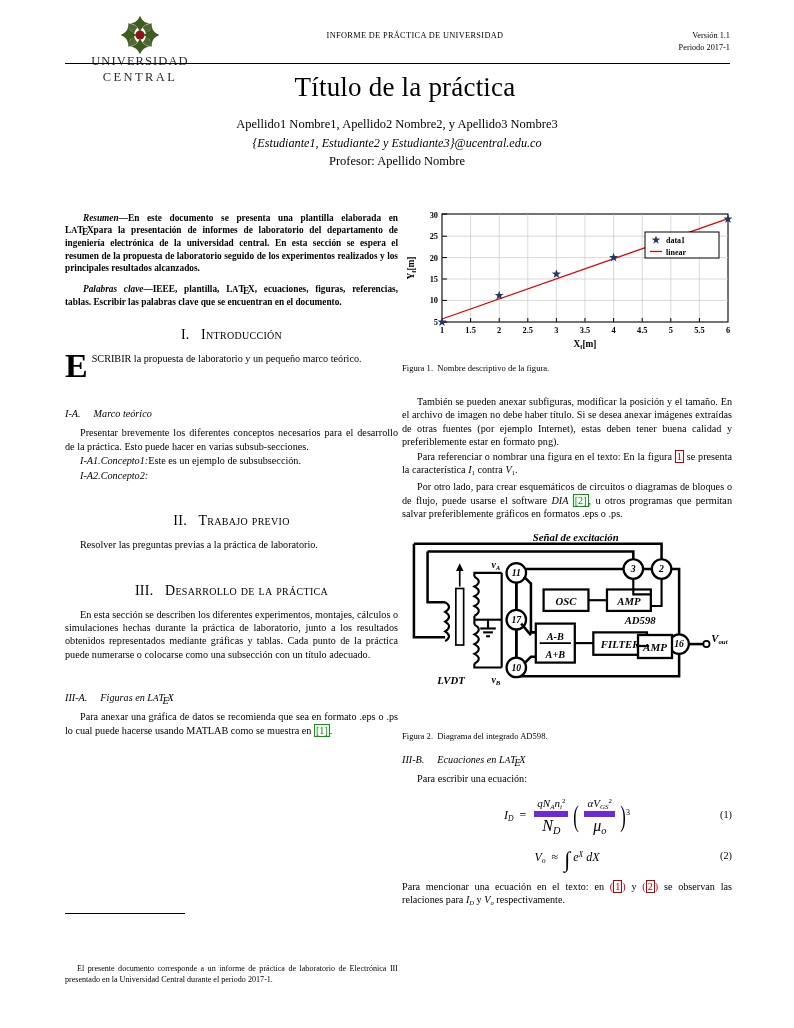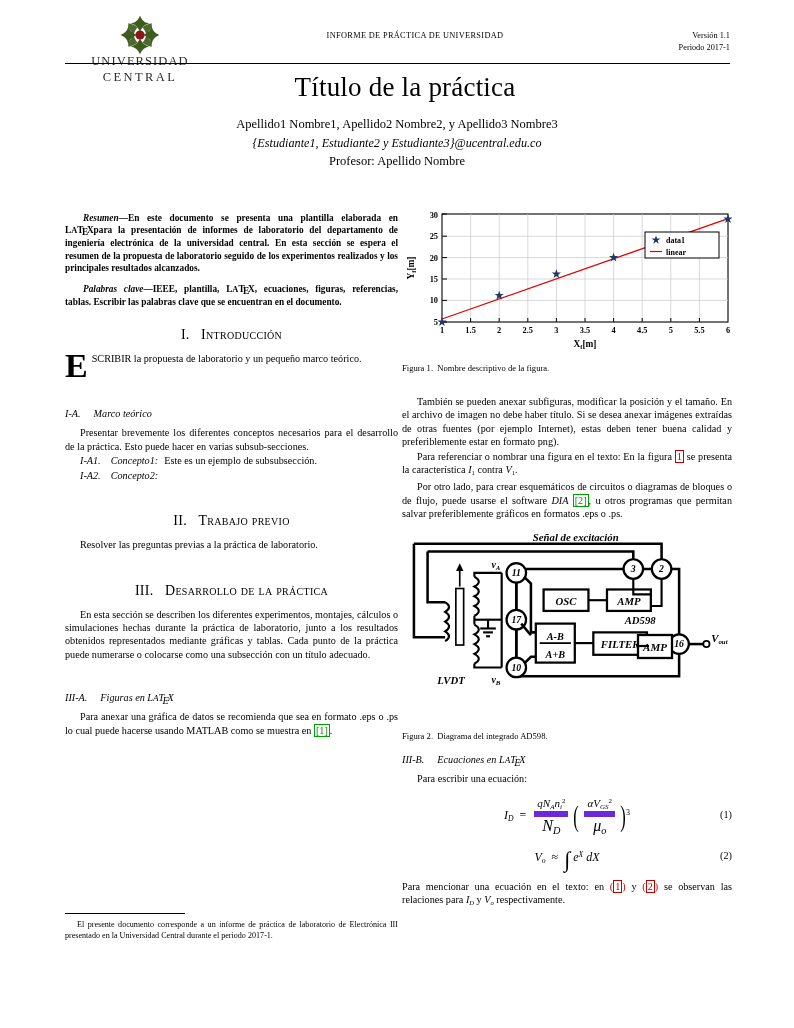--- a/index.html
+++ b/index.html
@@ -48,38 +48,38 @@
   .subsec{font-size:10.2px;font-style:italic;margin:14px 0 7px 0;}
   .subsec .lbl{font-style:italic;}
   .subsec .ttl{margin-left:13px;}
 
   p.body{font-size:10.2px;line-height:13.4px;text-align:justify;text-indent:15px;margin:0 0 0 0;}
   p.body + p.body{margin-top:1px;}
   p.noind{text-indent:0;}
 
   .subsub{font-size:10.2px;line-height:14px;text-indent:15px;margin:1px 0 0 0;}
   .subsub .n{font-style:italic;}
-  .subsub .t{font-style:italic;margin-left:10px;}
-  .subsub .r{font-style:normal;margin-left:6px;}
+  .subsub .t{font-style:italic;}
+  .subsub .r{font-style:normal;}
 
   
   .dropcap-p{font-size:10.2px;line-height:13.4px;text-align:justify;position:relative;
              min-height:30px;margin:0;}
   .dropcap{float:left;font-size:34px;line-height:26px;font-weight:bold;
            padding:0 4px 0 0;margin-top:1px;font-family:"Liberation Serif",serif;}
 
   .figcap{font-size:8.6px;line-height:11px;margin-top:6px;font-family:Liberation Serif, serif;}
   .figcap .lbl{}
 
   .ref-red{color:#c00000;border:1px solid #c00000;padding:0 1px;line-height:9px;}
   .ref-green{color:#009000;border:1px solid #00a000;padding:0 1px;line-height:9px;}
   .paren-red{color:#c00000;}
 
   .footnote-rule{position:absolute;left:65px;top:913px;width:120px;height:.8px;background:#000;}
-  .footnote{position:absolute;left:65px;top:920px;width:333px;font-size:8.1px;
+  .footnote{position:absolute;left:65px;top:964px;width:333px;font-size:8.1px;
             line-height:10.6px;text-align:justify;text-indent:12px;}
 
   
   .mathrow{position:relative;margin:11px 0 0 0;height:40px;}
   .mathrow.small{height:26px;}
   .eqbody{position:absolute;left:0;right:0;text-align:center;font-family:"Liberation Serif",serif;}
   .eqnum{position:absolute;right:0;top:12px;font-size:10.2px;}
   .eqnum2{position:absolute;right:0;top:5px;font-size:10.2px;}
   .it{font-style:italic;}
   sub.s{font-size:64%;vertical-align:-.28em;font-style:italic;}

